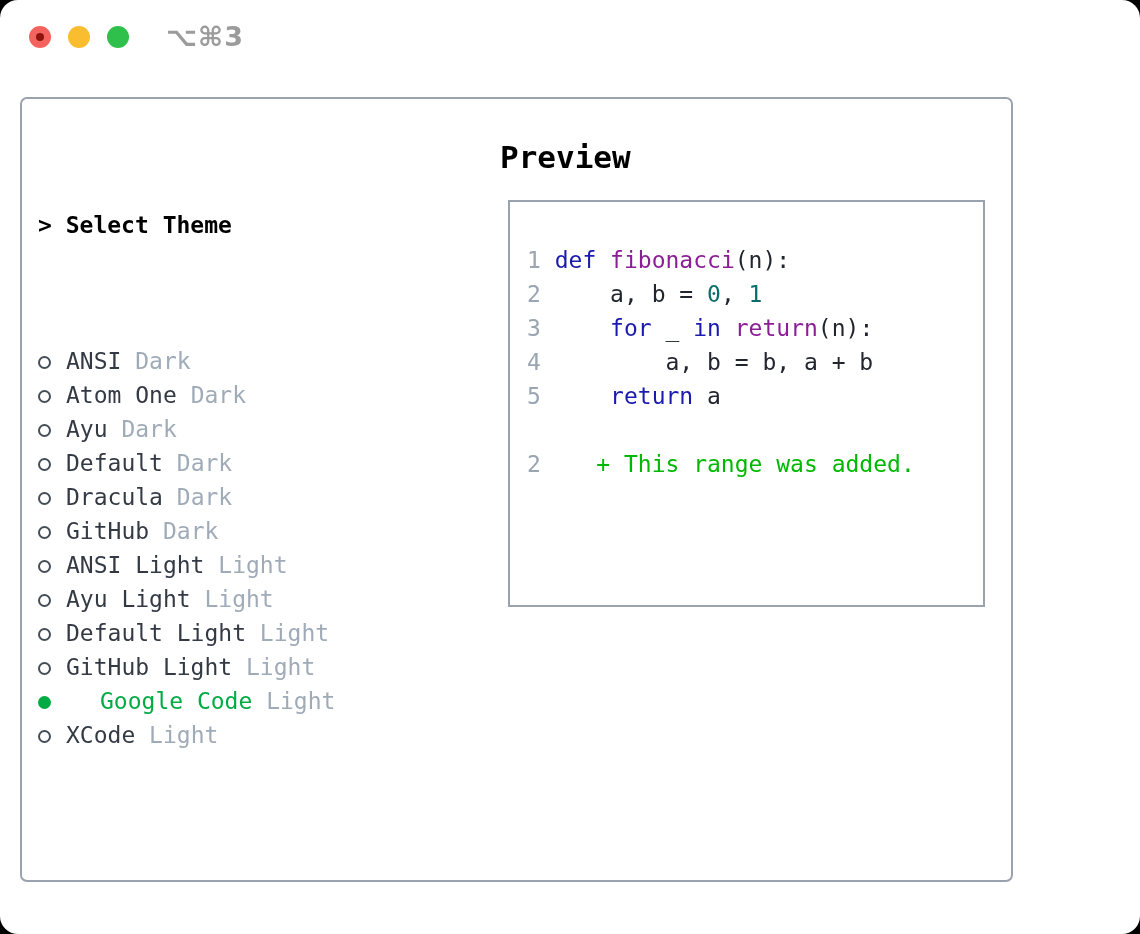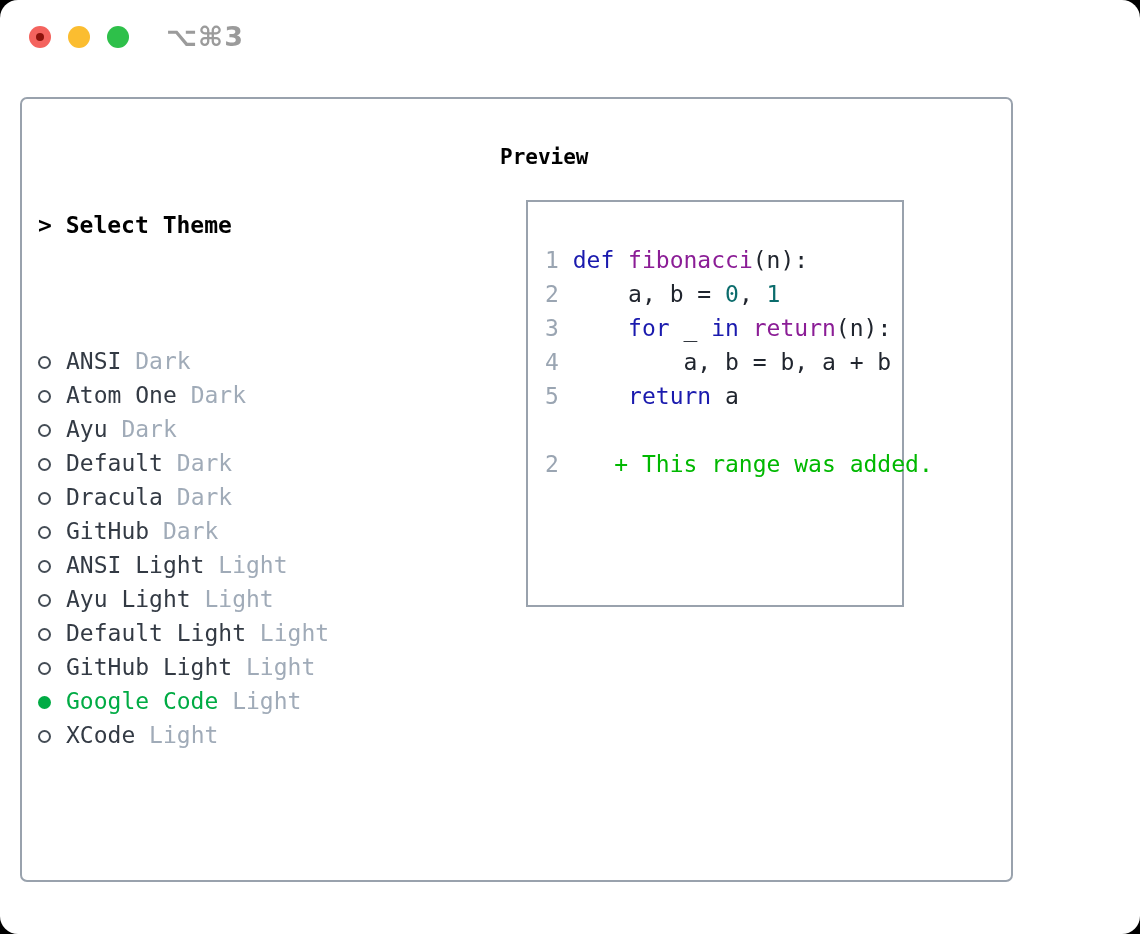--- a/index.html
+++ b/index.html
@@ -30,30 +30,30 @@
   }
   .row{height:34px;white-space:pre;}
   .hdr{font-weight:bold;color:#000;}
   .prompt{font-weight:bold;color:#000;}
   .marker{
     display:inline-block;width:13px;height:13px;border-radius:50%;
     border:2px solid #454d56;box-sizing:border-box;margin-right:15px;
   }
   .marker.sel{border:none;background:var(--selection-green);}
   .name{color:var(--item-text);}
-  .name.sel{color:var(--selection-green);}
+  .name.sel{color:var(--selection-green);margin-left:34px;}
   .variant{color:var(--muted-gray);margin-left:1ch;}
   
   .preview-title{
-    position:absolute;left:478px;top:41px;font-size:21px;line-height:34px;
+    position:absolute;left:478px;top:41px;font-size:31px;line-height:34px;
     font-weight:bold;color:#000;
   }
   .preview-box{
-    position:absolute;left:486px;top:101px;width:378px;height:407px;
-    border:2px solid var(--border-gray);box-sizing:border-box;margin-left:18px;
+    position:absolute;left:486px;top:101px;width:477px;height:407px;
+    border:2px solid var(--border-gray);box-sizing:border-box;
   }
   .code{position:absolute;left:17px;top:41px;font-size:23px;line-height:34px;}
   .cl{height:34px;white-space:pre;}
   .tk-ln{color:var(--line-number-gray);}
   .tk-kw{color:var(--keyword-blue);}
   .tk-fn{color:var(--function-purple);}
   .tk-num{color:var(--number-teal);}
   .tk-pl{color:var(--code-plain);}
   .tk-ctx{color:var(--context-gray);}
   .tk-del{color:var(--diff-deleted-red);}

